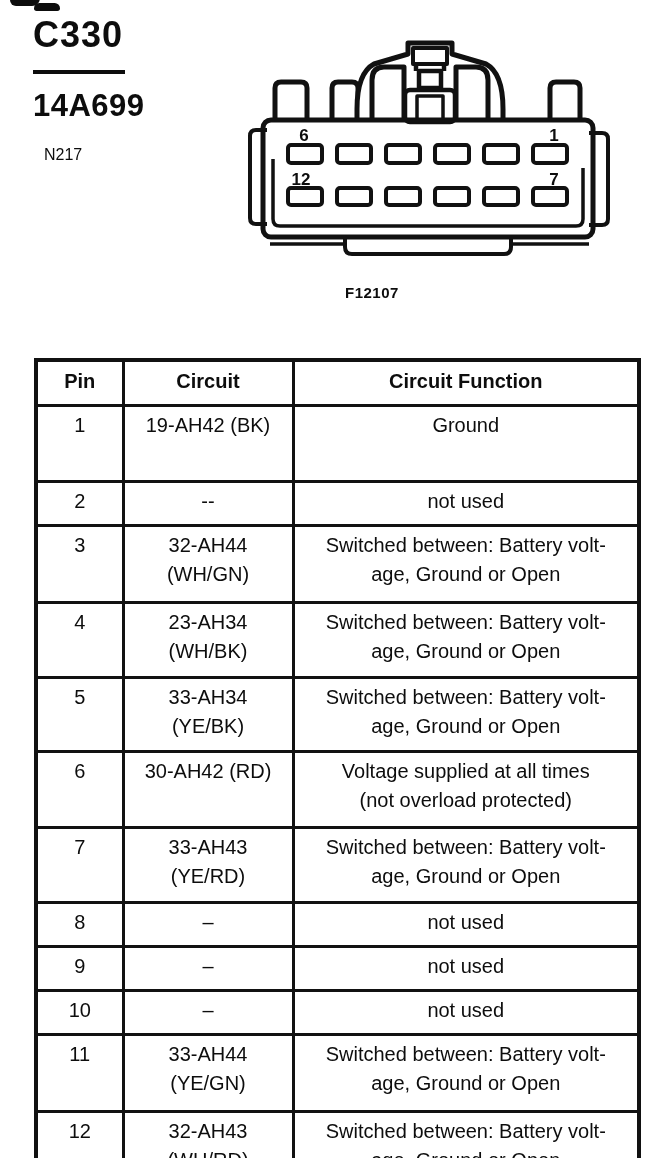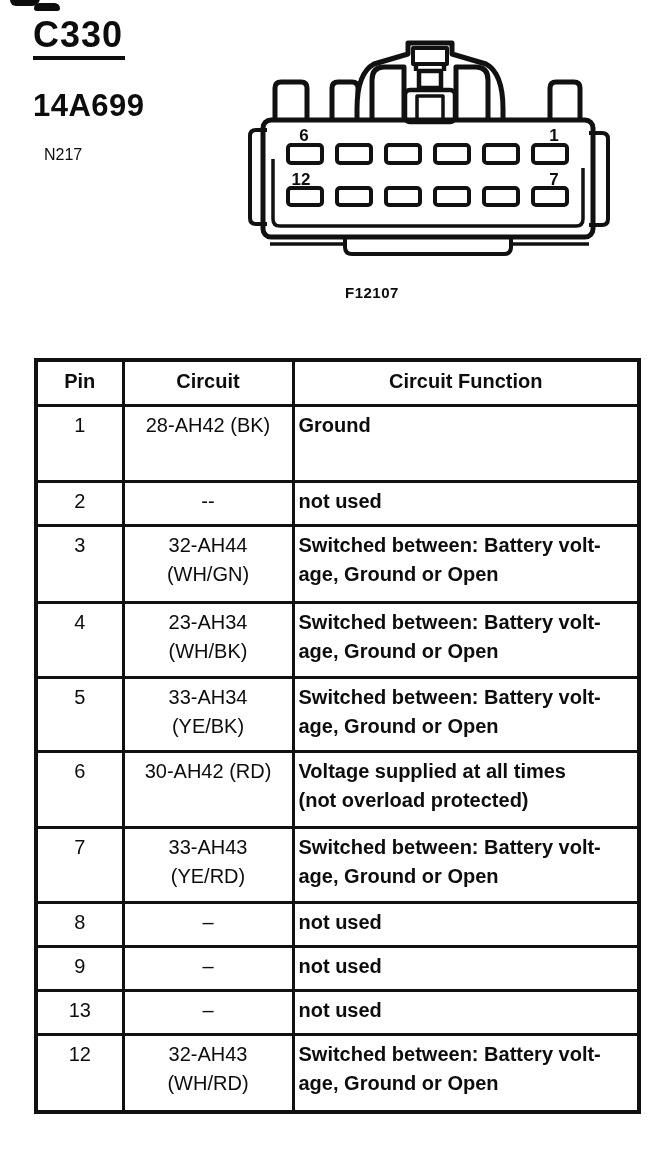--- a/index.html
+++ b/index.html
@@ -11,21 +11,21 @@
   }
   .abs{position:absolute;}
   
   .artifact{left:8px;top:0;width:52px;height:12px;}
   .artifact .b1{position:absolute;left:2px;top:-6px;width:30px;height:12px;background:#0d0d0d;border-radius:0 0 8px 6px;}
   .artifact .b2{position:absolute;left:26px;top:3px;width:26px;height:8px;background:#0d0d0d;border-radius:6px 6px 3px 3px;}
 
   
   .connector-id{
     left:33px;top:16px;font-size:36px;font-weight:bold;letter-spacing:1px;
-    border-bottom:4px solid #0d0d0d;padding:0 2px 2px 0;line-height:1.05;
+    border-bottom:4px solid #0d0d0d;padding:0 2px 16px 0;line-height:1.05;
   }
   .part-number{left:33px;top:76px;font-size:31px;font-weight:bold;letter-spacing:.5px;margin-top:12px;}
   .component{left:44px;top:122px;font-size:16px;line-height:22px;white-space:pre-line;}
   .component .code{display:block;}
 
   
   svg.connector{left:245px;top:35px;}
   .fig-label{left:345px;top:284px;width:160px;text-align:left;font-size:15px;font-weight:bold;letter-spacing:.5px;}
 
   
@@ -35,21 +35,21 @@
     font-size:20px;color:#0d0d0d;
   }
   table.pinout th,table.pinout td{
     border:3px solid #111111;vertical-align:top;
     padding:4px 4px 8px 4px;line-height:29px;
   }
   table.pinout{border:4px solid #111111;}
   table.pinout th{font-weight:bold;text-align:center;font-size:20px;padding-top:5px;}
   td.c-pin{text-align:center;}
   td.c-circuit{text-align:center;white-space:pre-line;}
-  td.c-function{text-align:left;padding-left:17px;white-space:pre-line;font-weight:bold;}
+  td.c-function{text-align:center;padding-left:17px;white-space:pre-line;}
   thead tr{height:38px;}
   tbody tr:nth-child(1){height:76px;}
   tbody tr:nth-child(2){height:30px;}
   tbody tr:nth-child(3){height:77px;}
   tbody tr:nth-child(4){height:75px;}
   tbody tr:nth-child(5){height:74px;}
   tbody tr:nth-child(6){height:76px;}
   tbody tr:nth-child(7){height:75px;}
   tbody tr:nth-child(8){height:31px;}
   tbody tr:nth-child(9){height:37px;}
@@ -136,21 +136,21 @@
   <thead>
     <tr>
       <th>Pin</th>
       <th>Circuit</th>
       <th>Circuit Function</th>
     </tr>
   </thead>
   <tbody>
     <tr>
       <td class="c-pin">1</td>
-      <td class="c-circuit">28-AH42 (BK)</td>
+      <td class="c-circuit">19-AH42 (BK)</td>
       <td class="c-function">Ground</td>
     </tr>
     <tr>
       <td class="c-pin">2</td>
       <td class="c-circuit">--</td>
       <td class="c-function">not used</td>
     </tr>
     <tr>
       <td class="c-pin">3</td>
       <td class="c-circuit">32-AH44
@@ -189,23 +189,30 @@
       <td class="c-pin">8</td>
       <td class="c-circuit">–</td>
       <td class="c-function">not used</td>
     </tr>
     <tr>
       <td class="c-pin">9</td>
       <td class="c-circuit">–</td>
       <td class="c-function">not used</td>
     </tr>
     <tr>
-      <td class="c-pin">13</td>
+      <td class="c-pin">10</td>
       <td class="c-circuit">–</td>
       <td class="c-function">not used</td>
+    </tr>
+    <tr>
+      <td class="c-pin">11</td>
+      <td class="c-circuit">33-AH44
+(YE/GN)</td>
+      <td class="c-function">Switched between: Battery volt-
+age, Ground or Open</td>
     </tr>
     <tr>
       <td class="c-pin">12</td>
       <td class="c-circuit">32-AH43
 (WH/RD)</td>
       <td class="c-function">Switched between: Battery volt-
 age, Ground or Open</td>
     </tr>
   </tbody>
 </table>

